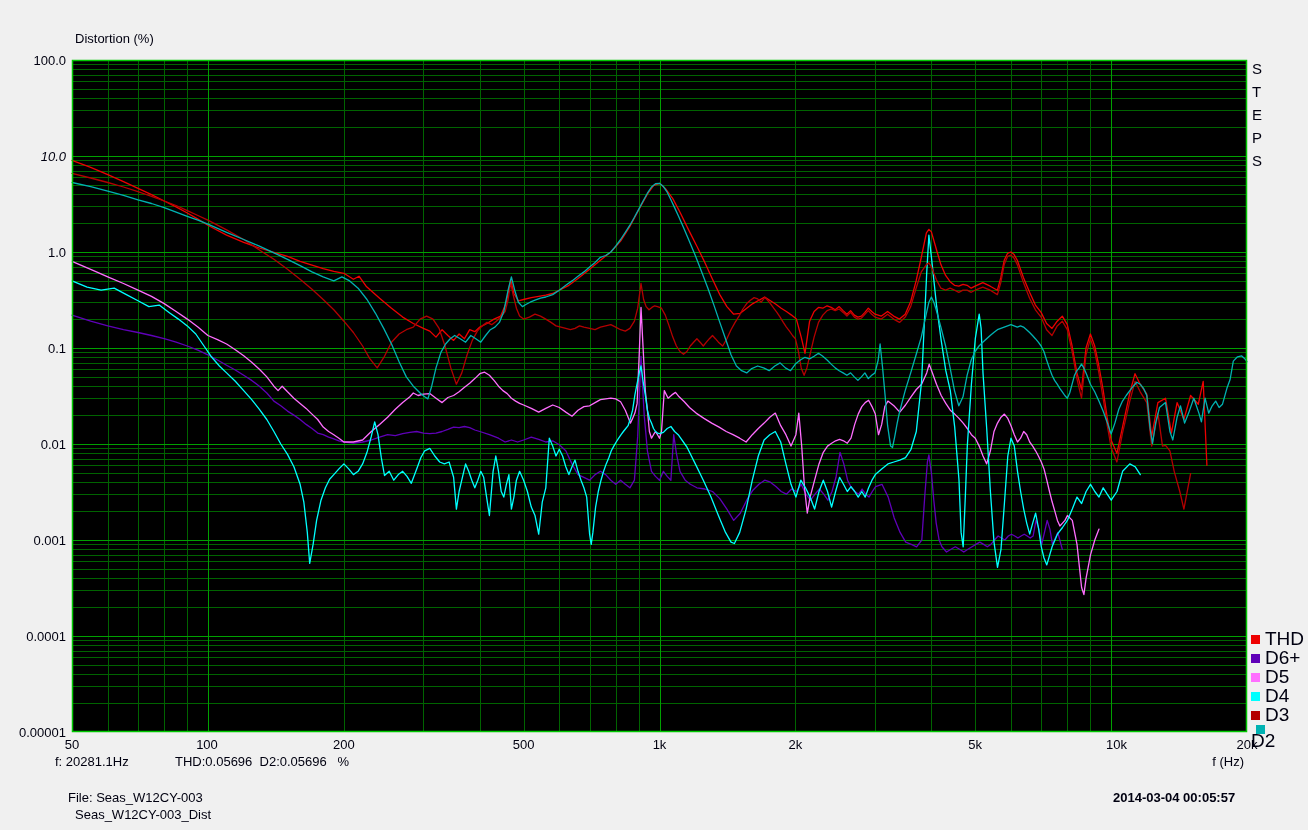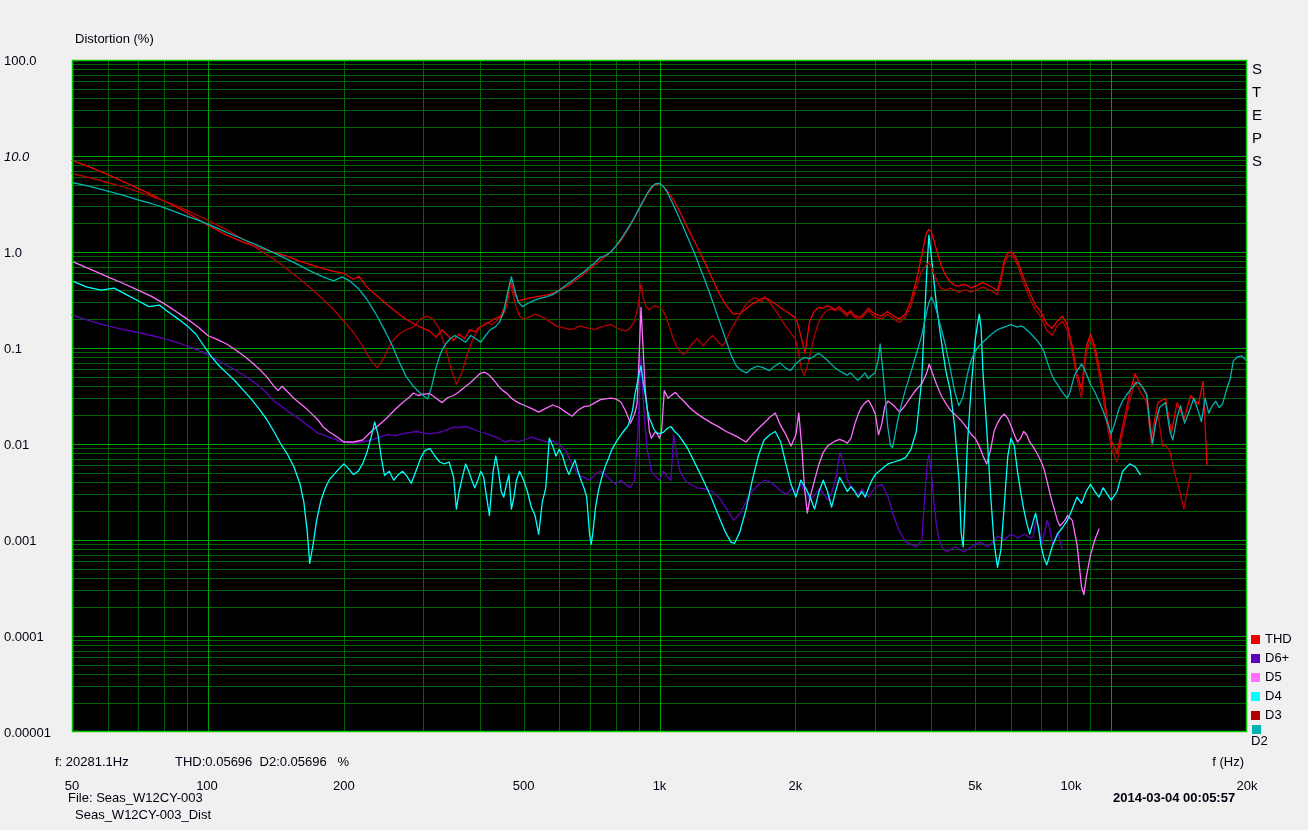--- a/index.html
+++ b/index.html
@@ -6,26 +6,26 @@
   body{
     width:1308px;height:830px;position:relative;overflow:hidden;
     background:#f0f0f0;
     font-family:"Liberation Sans","DejaVu Sans",sans-serif;
     color:#000010;
     -webkit-font-smoothing:antialiased;
   }
   #plot-svg{position:absolute;left:0;top:0;}
   .lbl{position:absolute;font-size:13px;line-height:15px;white-space:pre;}
   #chart-title{left:75px;top:31px;}
-  .ytick{width:62px;text-align:left;}
-  .xtick{width:60px;text-align:center;top:737px;margin-top:41px;}
+  .ytick{width:62px;text-align:right;}
+  .xtick{width:60px;text-align:center;top:737px;}
   .steps-letter{position:absolute;left:1252px;font-size:15px;line-height:16px;}
   .legend-item{position:absolute;left:1251px;height:18px;display:flex;align-items:center;}
   .legend-swatch{width:9px;height:9px;margin-right:5px;flex:0 0 auto;}
-  .legend-text{font-size:13px;line-height:14px;}
+  .legend-text{font-size:19px;line-height:14px;}
   #xaxis-unit{left:1164px;top:754px;width:80px;text-align:right;}
   #cursor-freq{left:55px;top:754px;}
   #cursor-readout{left:175px;top:754px;}
   #file-line1{left:68px;top:790px;}
   #file-line2{left:75px;top:807px;}
   #timestamp{left:1113px;top:790px;font-weight:bold;}
 </style>
 </head>
 <body>
 
@@ -55,21 +55,21 @@
     <div class="lbl ytick" style="left: 4px; top: 725px;">0.00001</div>
   </div>
 <div id="xticks">
     <div class="lbl xtick" style="left: 42px;">50</div>
     <div class="lbl xtick" style="left: 177px;">100</div>
     <div class="lbl xtick" style="left: 313.869px;">200</div>
     <div class="lbl xtick" style="left: 493.565px;">500</div>
     <div class="lbl xtick" style="left: 629.5px;">1k</div>
     <div class="lbl xtick" style="left: 765.435px;">2k</div>
     <div class="lbl xtick" style="left: 945.131px;">5k</div>
-    <div class="lbl xtick" style="left: 1041px;">10k</div>
+    <div class="lbl xtick" style="left: 1067px; text-align: right;">10k</div>
     <div class="lbl xtick" style="left: 1217px;">20k</div>
   </div>
 <div id="steps-watermark">
     <div class="steps-letter" style="top: 61px;">S</div>
     <div class="steps-letter" style="top: 84px;">T</div>
     <div class="steps-letter" style="top: 107px;">E</div>
     <div class="steps-letter" style="top: 130px;">P</div>
     <div class="steps-letter" style="top: 153px;">S</div>
   </div>
 <div id="legend">

